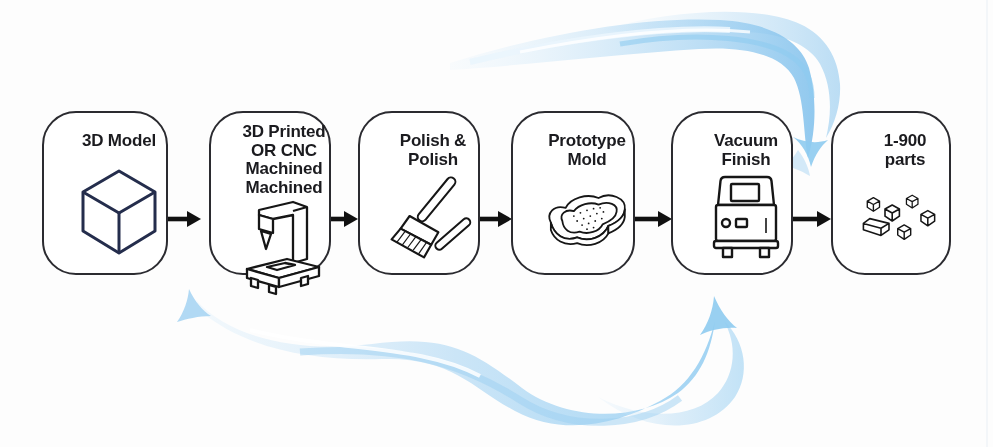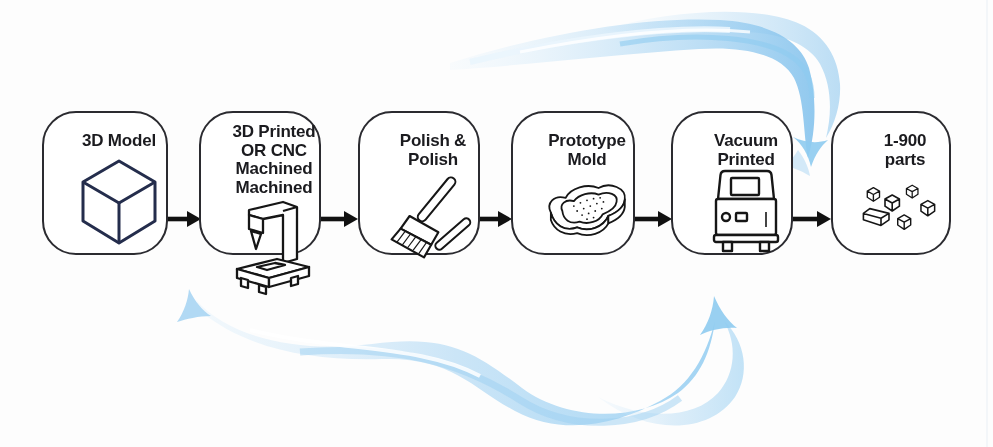--- a/index.html
+++ b/index.html
@@ -1,21 +1,21 @@
 <!DOCTYPE html>
 <html><head>
 <meta charset="utf-8">
 <style>
   html,body{margin:0;padding:0;}
   body{width:993px;height:447px;overflow:hidden;background:#fdfdfd;
        font-family:"Liberation Sans",sans-serif;}
   .canvas{position:relative;width:993px;height:447px;background:#fdfdfd;overflow:hidden;}
   .layer{position:absolute;left:0;top:0;pointer-events:none;}
   .edge-line{position:absolute;top:0;bottom:0;right:5px;width:2px;background:#eef2f6;opacity:.7;}
-  .step{position:absolute;top:111px;height:144px;background:#ffffff;
+  .step{position:absolute;top:111px;height:164px;background:#ffffff;
         border:2px solid #2b2b30;border-radius:34px;box-sizing:border-box;
         display:flex;flex-direction:column;align-items:center;z-index:2;padding-left:28px;}
   .title{font-weight:bold;font-size:17px;line-height:18.5px;color:#1b1b1f;
          text-align:center;padding-top:19px;letter-spacing:-0.2px;}
   .step.tall .title{padding-top:10px;}
   .title div{white-space:nowrap;}
   .icon-wrap{flex:1;display:flex;align-items:center;justify-content:center;width:100%;}
   svg{display:block;}
 </style>
 </head>
@@ -95,21 +95,21 @@
     </div>
     <div class="icon-wrap">
       <svg width="80" height="88" viewBox="0 0 80 88" fill="none" stroke="#242d4c" stroke-width="3" stroke-linejoin="round">
         <path d="M40 3 L76 24 L76 63 L40 85 L4 63 L4 24 Z"></path>
         <path d="M4 24 L40 45 L76 24"></path>
         <path d="M40 45 L40 85"></path>
       </svg>
     </div>
   </div>
 
-  <div class="step tall" style="left:199px;width:122px">
+  <div class="step tall" style="left:209px;width:122px">
     <div class="title">
       <div>3D Printed</div>
       <div>OR CNC</div>
       <div>Machined</div>
       <div>Machined</div>
     </div>
     <div class="icon-wrap">
       <svg width="90" height="100" viewBox="0 0 90 100" fill="#ffffff" stroke="#161616" stroke-width="2.3" stroke-linejoin="round">
         <path d="M20 13 L54 5 L68 10 L68 62 L54 66 L54 18 L34 22 L20 18 Z"></path>
         <path d="M54 14 L68 10"></path>
@@ -181,21 +181,21 @@
             <circle cx="56" cy="52" r="1.1"></circle>
           <circle cx="64" cy="50" r="1.1"></circle>
         </g>
       </svg>
     </div>
   </div>
 
   <div class="step" style="left:671px;width:122px">
     <div class="title">
       <div>Vacuum</div>
-      <div>Printed</div>
+      <div>Finish</div>
     </div>
     <div class="icon-wrap">
       <svg width="70" height="92" viewBox="0 0 70 92" fill="#ffffff" stroke="#161616" stroke-width="2.4" stroke-linejoin="round">
         <path d="M14 2 L56 2 Q60 2 60.5 6 L63 30 L7 30 L9.5 6 Q10 2 14 2 Z"></path>
         <rect x="20" y="9" width="28" height="17" rx="1"></rect>
         <rect x="5" y="30" width="60" height="36" rx="2"></rect>
         <circle cx="15" cy="48" r="4"></circle>
         <rect x="25" y="44" width="11" height="8" rx="1"></rect>
         <line x1="55" y1="43" x2="55" y2="58" stroke-width="1.6"></line>
         <rect x="3" y="66" width="64" height="7" rx="2"></rect>

